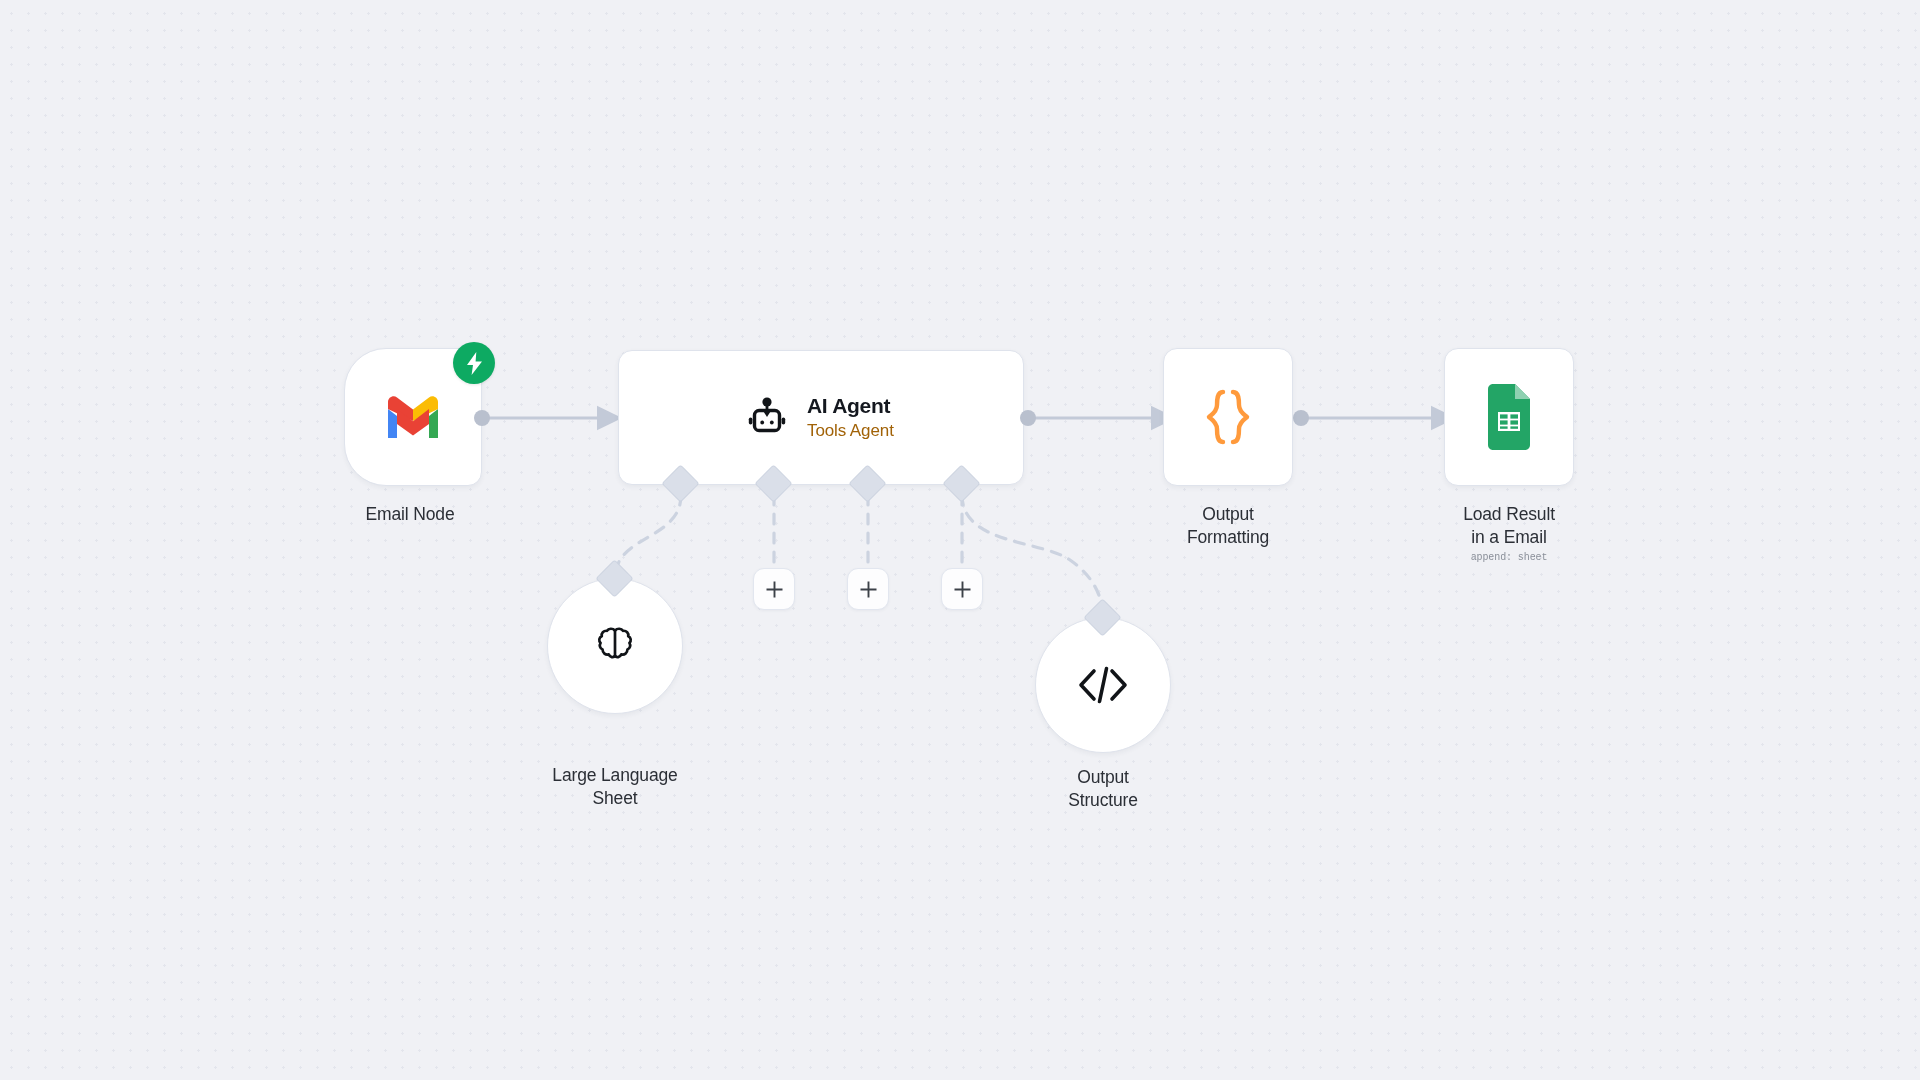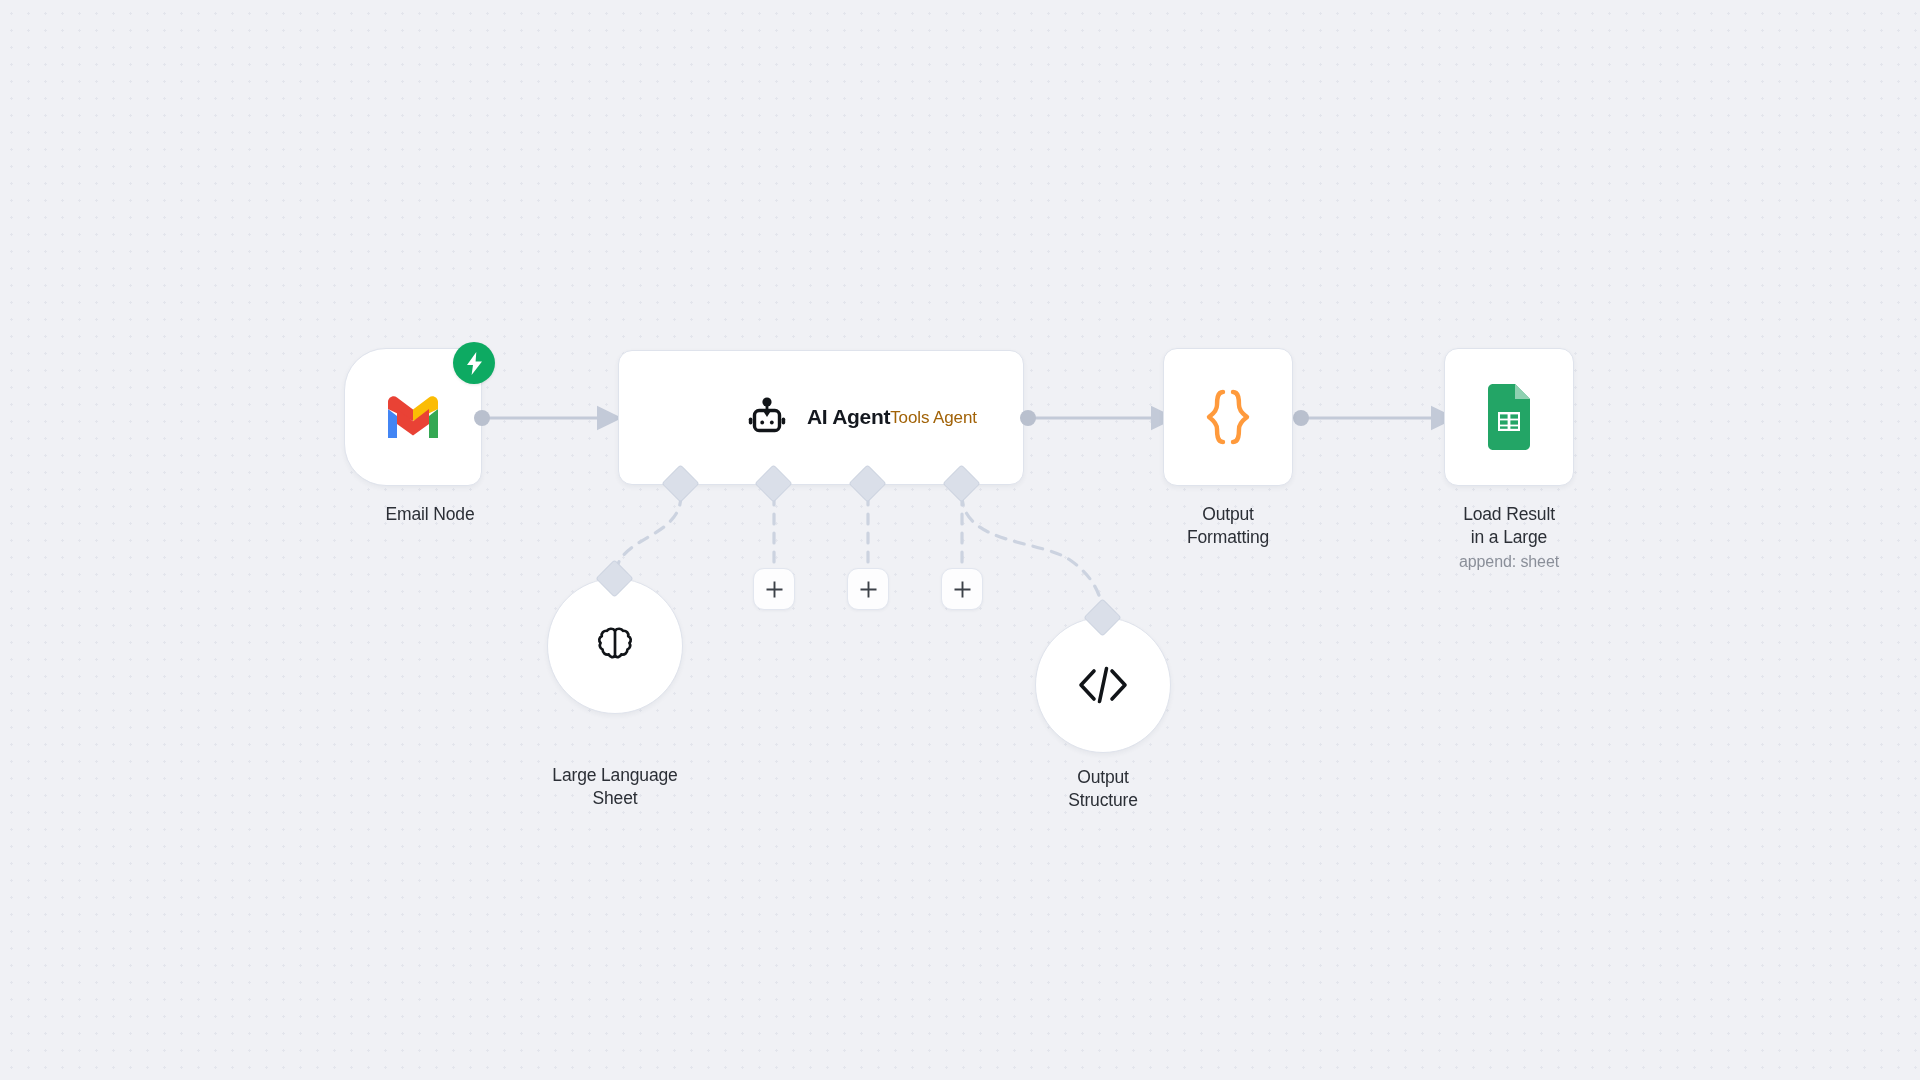--- a/index.html
+++ b/index.html
@@ -52,34 +52,35 @@
     text-align: center;
     color: #2b2f36;
     font-size: 17.5px;
     line-height: 1.3;
     letter-spacing: -0.15px;
     white-space: nowrap;
   }
   .node-sublabel {
     display: block;
     color: #8a8f99;
-    font-size: 16px;
+    font-size: 10px;
     line-height: 1.35;
     margin-top: 2px;
     letter-spacing: -0.1px;
+    font-family: Liberation Mono, monospace;
   }
 
   
   .agent-inner {
     display: flex;
     align-items: center;
     gap: 18px;
     margin-left: 0;
   }
-  .agent-text { display: flex; flex-direction: row; line-height: 1.18; justify-content: space-between; }
+  .agent-text { display: flex; flex-direction: column; line-height: 1.18; justify-content: space-between; }
   .agent-title {
     font-size: 21px; color: #14181f; font-weight: 600;
     letter-spacing: -0.3px;
   }
   .agent-sub {
     font-size: 17px; color: #a16207; margin-top: 3px;
     letter-spacing: -0.1px;
   }
 
   
@@ -160,21 +161,21 @@
       <path d="M55,15 L55,8 C55,3.2 49.6,0.6 46,3.4 L30,15.4 L30,27 Z" fill="#fbbc04"></path>
       <path d="M14,22 L30,34 L46,22 L46,44 L14,44 Z" fill="#ffffff" opacity="0"></path>
       <path d="M14,15 L30,27.2 L46,15 L46,30 L30,41.5 L14,30 Z" fill="#e94235"></path>
     </svg>
   </div>
   <div class="trigger-badge" style="left:453px; top:342px;">
     <svg width="19" height="23" viewBox="0 0 19 23">
       <path d="M11.3,0 L2,13 L8,13 L6.6,23 L17,9.5 L10.6,9.5 Z" fill="#ffffff"></path>
     </svg>
   </div>
-  <div class="node-label" style="left:300px; top:503px; width:260px;">
+  <div class="node-label" style="left:280px; top:503px; width:260px;">
     <span>Email Node</span>
   </div>
 
   <div class="node wide" style="left:618px; top:350px; width:406px; height:135px;">
     <div class="agent-inner" style="margin-left:126px;">
       <svg class="icon" width="44" height="44" viewBox="0 0 44 44">
         <circle cx="22" cy="6" r="4.6" fill="#111418"></circle>
         <rect x="20.6" y="9" width="2.8" height="7" fill="#111418"></rect>
         <rect x="9.5" y="14.5" width="25" height="20" rx="4.6" fill="none" stroke="#111418" stroke-width="3.4"></rect>
         <path d="M18,14.8 L26,14.8 L22,21 Z" fill="#111418"></path>
@@ -267,17 +268,17 @@
       <rect x="16" y="30.4" width="7.6" height="4.2" fill="#23a566"></rect>
       <rect x="26.4" y="30.4" width="7.6" height="4.2" fill="#23a566"></rect>
       <rect x="16" y="36.4" width="7.6" height="4.2" fill="#23a566"></rect>
       <rect x="26.4" y="36.4" width="7.6" height="4.2" fill="#23a566"></rect>
       <rect x="16" y="42.4" width="7.6" height="2.4" fill="#23a566"></rect>
       <rect x="26.4" y="42.4" width="7.6" height="2.4" fill="#23a566"></rect>
     </svg>
   </div>
   <div class="node-label" style="left:1379px; top:503px; width:260px;text-align:center;">
     <span>Load Result</span><br>
-    <span>in a Large</span>
+    <span>in a Email</span>
     <span class="node-sublabel">append: sheet</span>
   </div>
 
 </div>
 
 </body></html>

